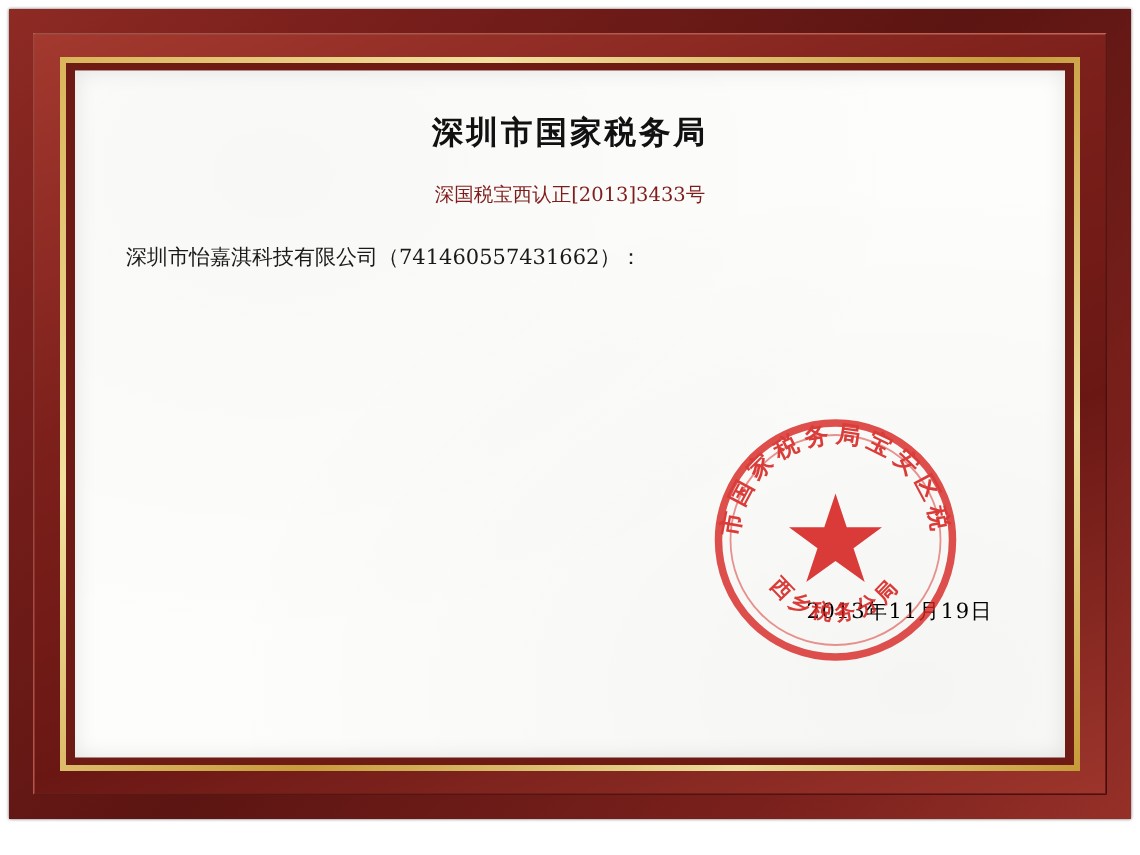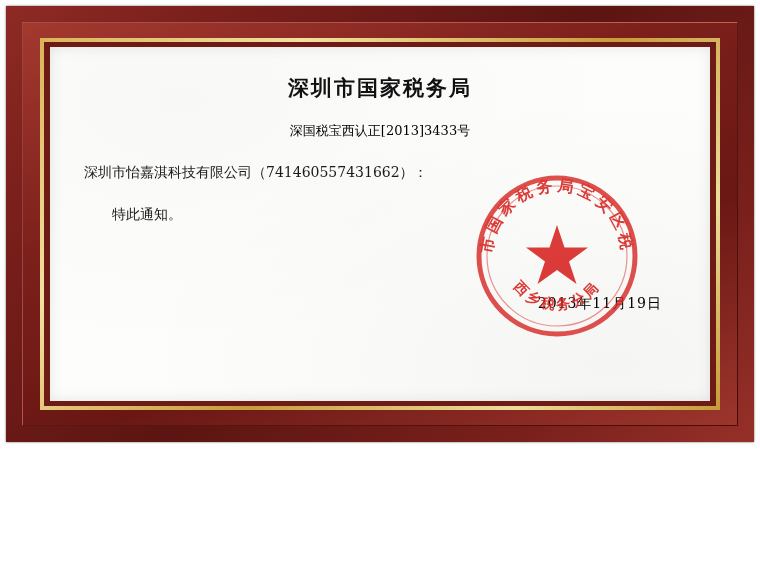--- a/index.html
+++ b/index.html
@@ -13,21 +13,21 @@
     font-family: "DejaVu Sans", "Liberation Sans", sans-serif;
     overflow: hidden;
   }
 
   
   .frame-outer {
     position: absolute;
     left: 6px;
     top: 6px;
     width: 748px;
-    height: 436px;
+    height: 540px;
     background: linear-gradient(135deg, #8e2a24 0%, #7a1f1c 18%, #5c1512 50%, #7a201c 80%, #953028 100%);
     box-shadow: 0 0 2px rgba(0,0,0,0.6);
     box-sizing: border-box;
   }
   .frame-bevel-1 {
     position: absolute;
     left: 16px;
     top: 16px;
     right: 16px;
     bottom: 16px;
@@ -92,21 +92,21 @@
     font-size: 21px;
     line-height: 30px;
     margin-top: 6px;
   }
   .doc-number {
     text-align: center;
     font-size: 13px;
     line-height: 20px;
     margin-top: 18px;
     font-family: "DejaVu Serif", "Liberation Serif", serif;
-    color: #000000;
+    color: #7f1d1d;
   }
   .addressee {
     font-size: 14px;
     line-height: 22px;
     margin-top: 20px;
     font-family: "DejaVu Serif", "Liberation Serif", serif;
   }
   .body-para {
     font-size: 14px;
     line-height: 26px;
@@ -173,21 +173,20 @@
   <div class="frame-gold"></div>
   <div class="frame-inner-dark"></div>
 
   <div class="paper">
     <div class="paper-texture"></div>
 
     <div class="doc">
       <div class="title-1">深圳市国家税务局</div>
       <div class="doc-number">深国税宝西认正[2013]3433号</div>
       <div class="addressee">深圳市怡嘉淇科技有限公司（741460557431662）：</div>
-      <div class="notice-line">特此通知。</div>
     </div>
 
     <div class="sign-block">
       <div class="date-line">2013年11月19日</div>
 
       <div class="seal">
         <svg width="186" height="186" viewBox="0 0 186 186" xmlns="http://www.w3.org/2000/svg">
           <defs>
             <path id="sealArcTop" d="M 28,93 A 65,65 0 1 1 158,93" fill="none"></path>
             <path id="sealArcBottom" d="M 40,93 A 53,53 0 0 0 146,93" fill="none"></path>

